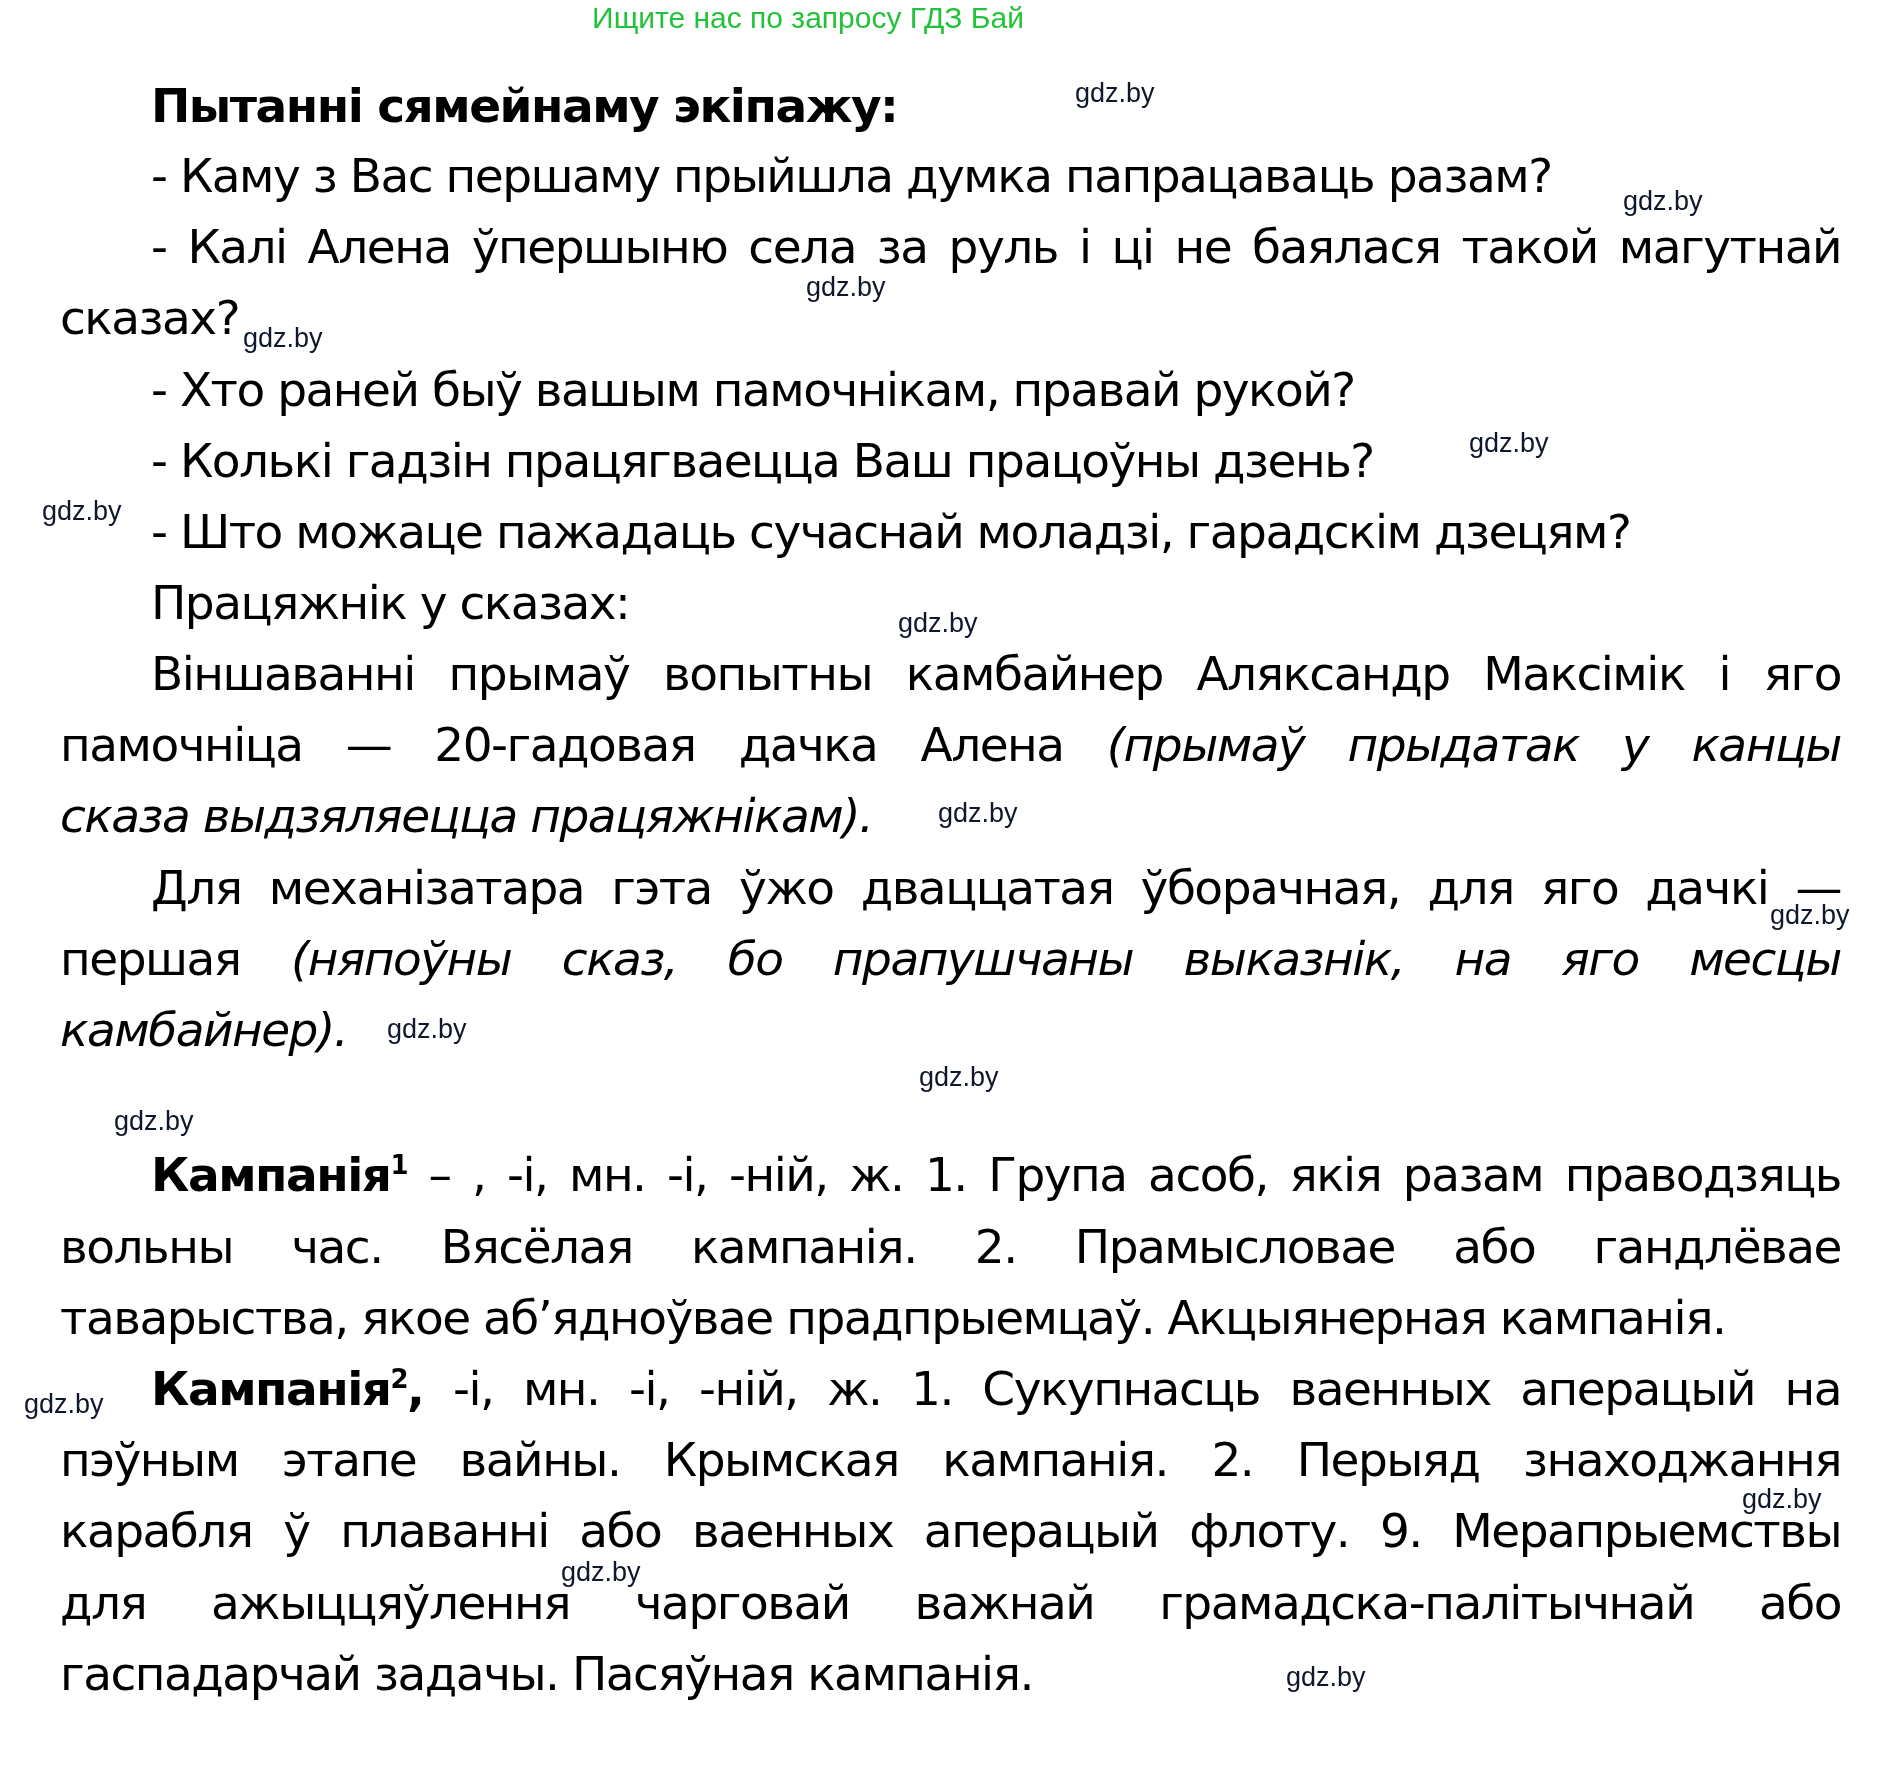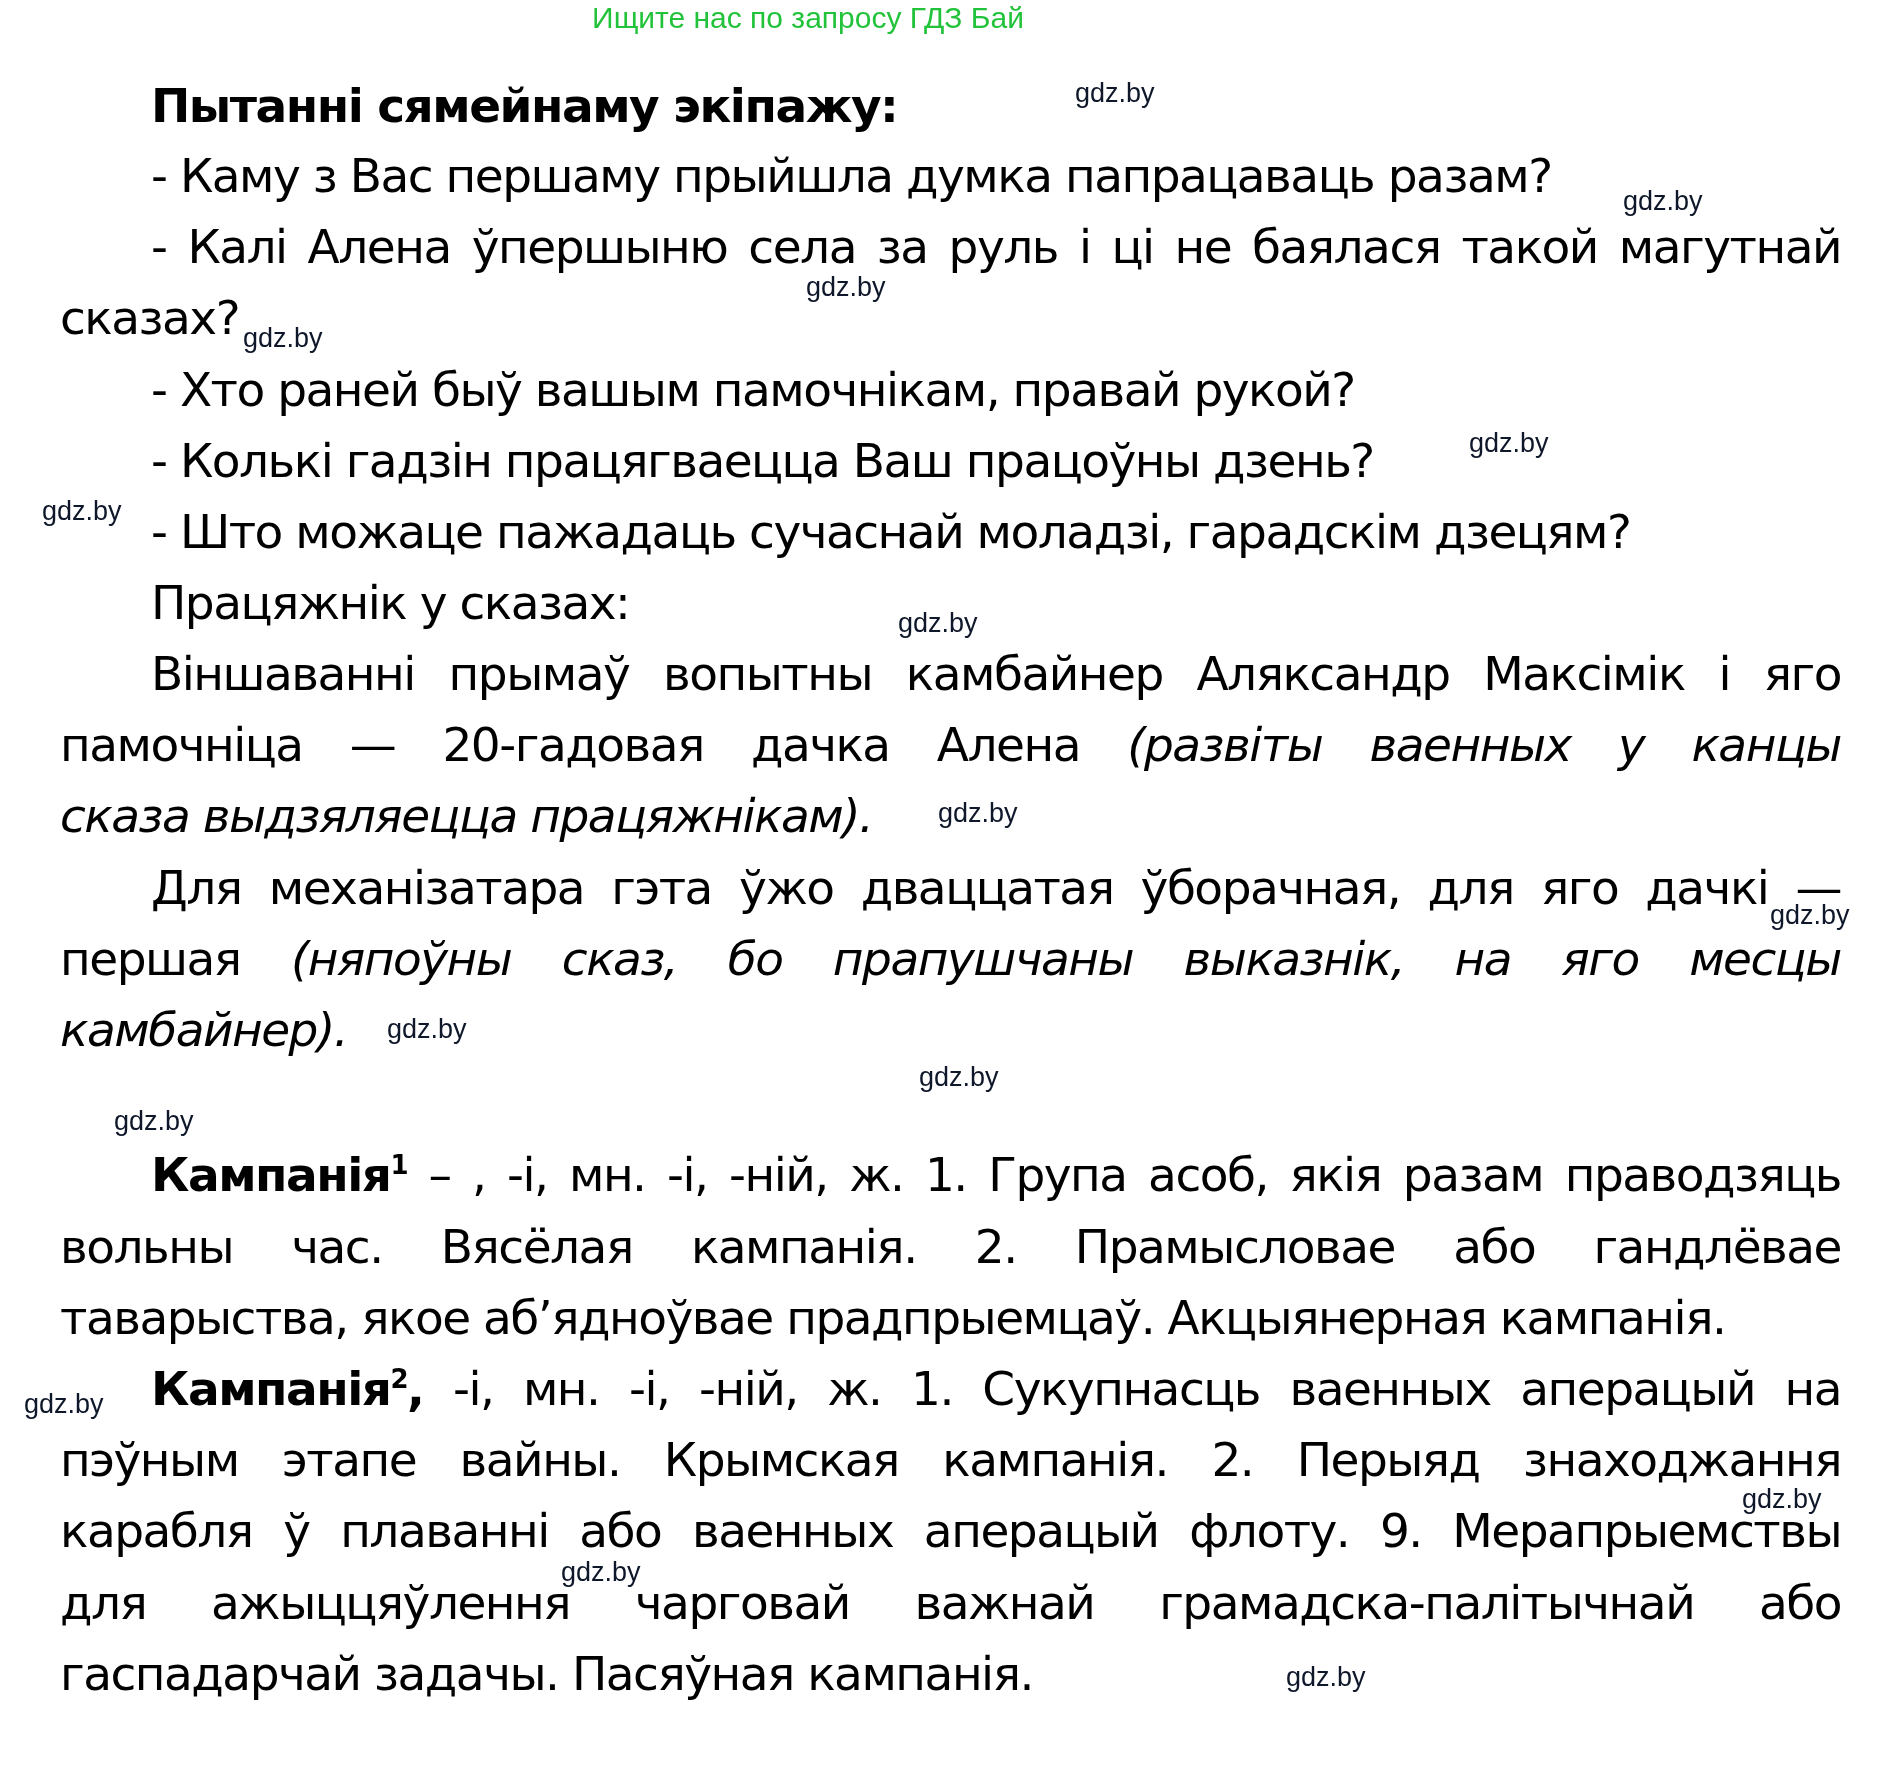--- a/index.html
+++ b/index.html
@@ -27,21 +27,21 @@
 <div class="line indent bold" style="top:78px;">Пытанні сямейнаму экіпажу:</div>
 <div class="line indent" style="top:148px;">- Каму з Вас першаму прыйшла думка папрацаваць разам?</div>
 <div class="line indent justify" style="top:219px;">- Калі Алена ўпершыню села за руль і ці не баялася такой магутнай</div>
 <div class="line" style="top:290px;">сказах?</div>
 <div class="line indent" style="top:362px;">- Хто раней быў вашым памочнікам, правай рукой?</div>
 <div class="line indent" style="top:433px;">- Колькі гадзін працягваецца Ваш працоўны дзень?</div>
 <div class="line indent" style="top:504px;">- Што можаце пажадаць сучаснай моладзі, гарадскім дзецям?</div>
 
 <div class="line indent" style="top:575px;">Працяжнік у сказах:</div>
 <div class="line indent justify" style="top:646px;">Віншаванні прымаў вопытны камбайнер Аляксандр Максімік і яго</div>
-<div class="line justify" style="top:717px;"><span>памочніца — 20-гадовая дачка Алена </span><span class="it">(развіты ваенных у канцы</span></div>
+<div class="line justify" style="top:717px;"><span>памочніца — 20-гадовая дачка Алена </span><span class="it">(прымаў прыдатак у канцы</span></div>
 <div class="line it" style="top:788px;">сказа выдзяляецца працяжнікам).</div>
 
 <div class="line indent justify" style="top:860px;">Для механізатара гэта ўжо дваццатая ўборачная, для яго дачкі —</div>
 <div class="line justify" style="top:931px;"><span>першая </span><span class="it">(няпоўны сказ, бо прапушчаны выказнік, на яго месцы</span></div>
 <div class="line it" style="top:1002px;">камбайнер).</div>
 
 <div class="line indent justify" style="top:1147px;"><span class="bold">Кампанія</span><sup class="bold">1</sup><span> – , -і, мн. -і, -ній, ж. 1. Група асоб, якія разам праводзяць</span></div>
 <div class="line justify" style="top:1219px;">вольны час. Вясёлая кампанія. 2. Прамысловае або гандлёвае</div>
 <div class="line" style="top:1290px;">таварыства, якое аб’ядноўвае прадпрыемцаў. Акцыянерная кампанія.</div>
 

